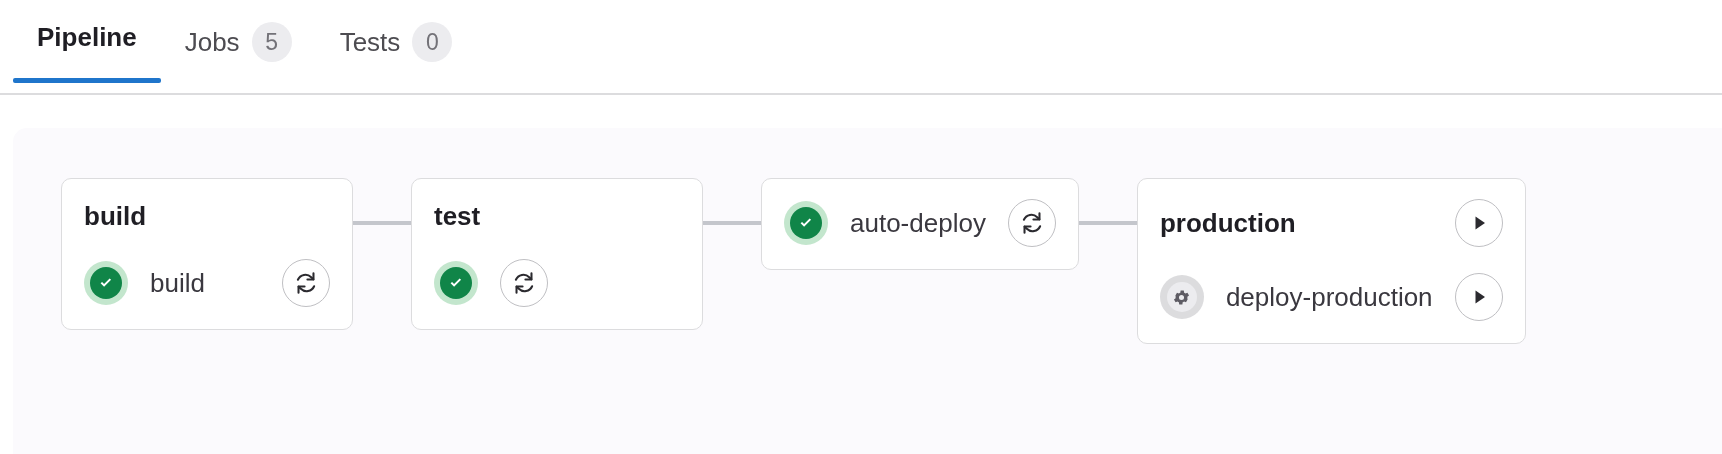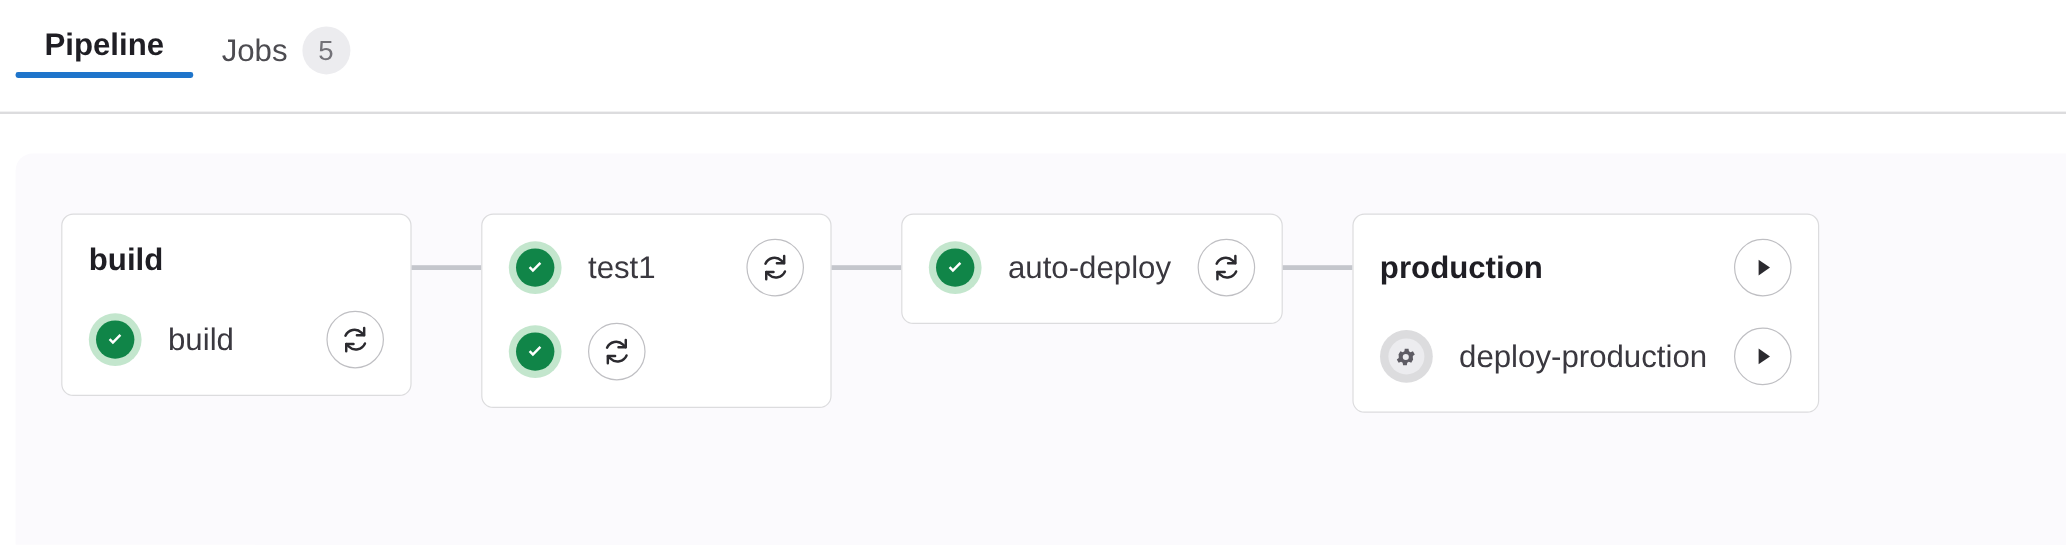--- a/index.html
+++ b/index.html
@@ -23,21 +23,21 @@
     position: absolute;
     left: 0; right: 0; bottom: 0;
     height: 2px;
     background: #dcdcde;
   }
   .tab {
     position: relative;
     display: flex;
     align-items: center;
     gap: 12px;
-    padding: 22px 24px 12px 24px;
+    padding: 22px 24px 30px 24px;
     font-size: 26px;
     color: #4d4c51;
     cursor: pointer;
     white-space: nowrap;
     z-index: 2;
   }
   .tab.active { color: #1f1e24; font-weight: bold; }
   .tab.active:after {
     content: "";
     position: absolute;
@@ -62,21 +62,21 @@
   
   .panel {
     position: absolute;
     left: 13px; top: 128px;
     width: 1722px; height: 326px;
     background: #fbfafd;
     border-radius: 14px 0 0 0;
   }
   .graph {
     position: absolute;
-    left: 38px; top: 50px;
+    left: 48px; top: 50px;
     display: flex;
     align-items: flex-start;
   }
 
   
   .connector {
     height: 4px;
     width: 58px;
     background: #c4c6cc;
     margin-top: 43px;
@@ -171,20 +171,24 @@
 <body>
 
 <div class="tabbar">
   <div class="tab active">
     <span>Pipeline</span>
   </div>
   <div class="tab">
     <span>Jobs</span>
     <span class="tab-badge">5</span>
   </div>
+  <div class="tab">
+    <span>Tests</span>
+    <span class="tab-badge">0</span>
+  </div>
 </div>
 
 <div class="panel">
   <div class="graph">
 
     <div class="stage">
       <div class="stage-title">build</div>
       <div class="jobs">
         <div class="job">
           <span class="status success">
@@ -203,39 +207,22 @@
               <polyline points="5.1,20.9 5.1,15.3 10.7,15.3"></polyline>
             </svg>
           </button>
         </div>
       </div>
     </div>
 
     <div class="connector"></div>
 
     <div class="stage">
-      <div class="jobs">
-        <div class="job">
-          <span class="status success">
-            <span class="core">
-              <svg width="18" height="18" viewBox="0 0 16 16" aria-hidden="true">
-                <path d="M6.3 11.4 3.2 8.3l1.3-1.3 1.8 1.8 4.9-4.9 1.3 1.3z" fill="#ffffff"></path>
-              </svg>
-            </span>
-          </span>
-          <span class="job-name">test1</span>
-          <button class="action">
-            <svg width="26" height="26" viewBox="0 0 24 24" fill="none" stroke="#2b2a2f" stroke-width="1.9" stroke-linecap="round" stroke-linejoin="round" aria-hidden="true">
-              <path d="M4.5 9a7.6 7.6 0 0 1 12.3-2.4l2 2"></path>
-              <polyline points="18.9,3.1 18.9,8.7 13.3,8.7"></polyline>
-              <path d="M19.5 15a7.6 7.6 0 0 1-12.3 2.4l-2-2"></path>
-              <polyline points="5.1,20.9 5.1,15.3 10.7,15.3"></polyline>
-            </svg>
-          </button>
-        </div>
+      <div class="stage-title">test</div>
+      <div class="jobs">
         <div class="job">
           <span class="status success">
             <span class="core">
               <svg width="18" height="18" viewBox="0 0 16 16" aria-hidden="true">
                 <path d="M6.3 11.4 3.2 8.3l1.3-1.3 1.8 1.8 4.9-4.9 1.3 1.3z" fill="#ffffff"></path>
               </svg>
             </span>
           </span>
           <button class="action">
             <svg width="26" height="26" viewBox="0 0 24 24" fill="none" stroke="#2b2a2f" stroke-width="1.9" stroke-linecap="round" stroke-linejoin="round" aria-hidden="true">

